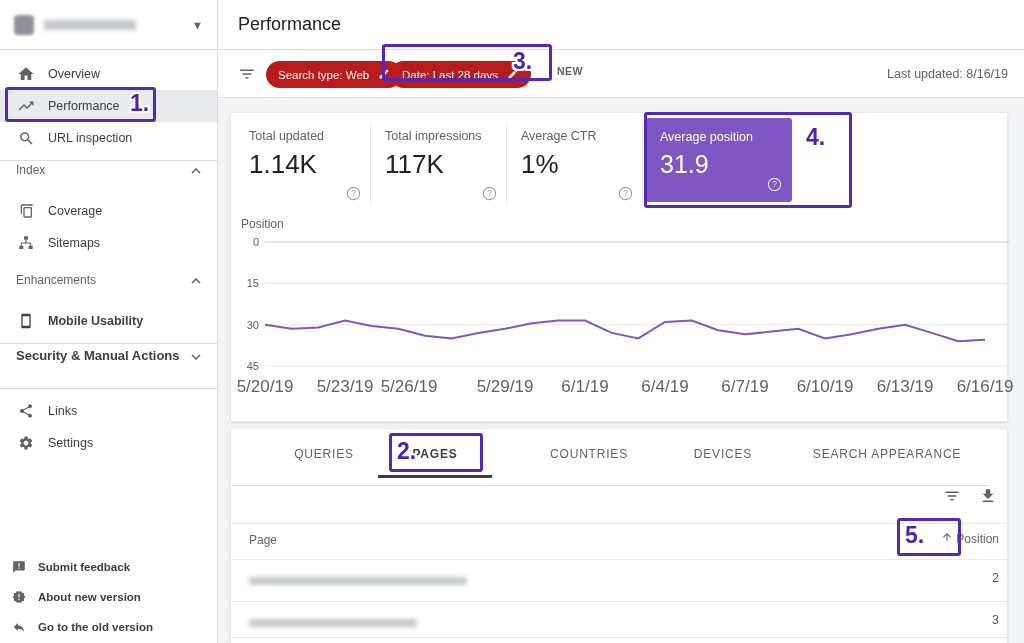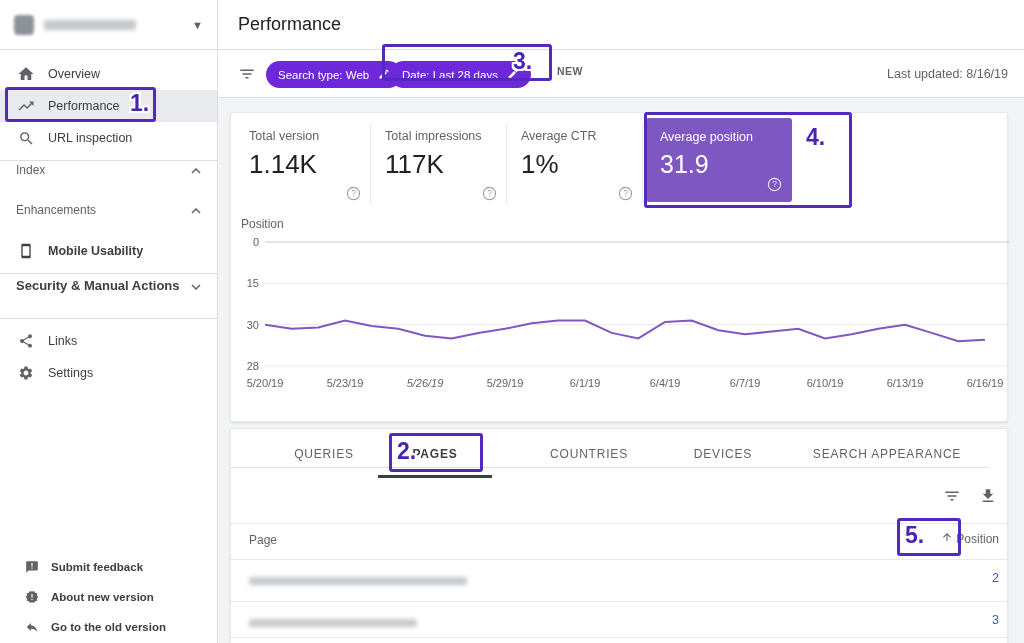--- a/index.html
+++ b/index.html
@@ -19,29 +19,29 @@
   .nav-item.selected { background:#e8eaed; }
   .nav-item .nicon { width:18px; height:18px; display:flex; align-items:center; justify-content:center; flex:none; }
   .bold { font-weight:700; }
   .sb-divider { border-top:1px solid #dadce0; }
   .sb-divider.mt4 { margin-top:4px; }
   .section-head { height:32px; margin-top:2px; display:flex; align-items:flex-start; justify-content:space-between; padding:0 16px; color:#5f6368; font-size:12px; cursor:pointer; }
   .section-head.mt8 { margin-top:8px; }
   .section-head.tall { height:36px; margin-top:4px; color:#3c4043; font-weight:700; font-size:13px; }
   .sec-block { padding-bottom:6px; }
   .sb-footer { position:absolute; bottom:0; left:0; right:0; padding-bottom:1px; background:#fff; }
-  .f-item { height:30px; display:flex; align-items:center; gap:11px; padding-left:24px; font-size:11.5px; font-weight:700; color:#3c4043; cursor:pointer; }
+  .f-item { height:30px; display:flex; align-items:center; gap:11px; padding-left:11px; font-size:11.5px; font-weight:700; color:#3c4043; cursor:pointer; }
   .f-item .nicon { width:16px; height:16px; display:flex; align-items:center; justify-content:center; flex:none; }
 
   
   .topbar { position:absolute; left:218px; top:0; right:0; height:50px; background:#fff; border-bottom:1px solid #dadce0; display:flex; align-items:center; padding-left:20px; }
   .page-title { font-size:18px; font-weight:400; color:#202124; }
   .toolbar { position:absolute; left:218px; top:50px; right:0; height:48px; background:#fff; border-bottom:1px solid #e0e0e0; }
   .tb-filter { position:absolute; left:20px; top:15px; cursor:pointer; }
-  .chip { position:absolute; top:11px; height:27px; border-radius:14px; background:#6d28d9; color:#fff; display:flex; align-items:center; gap:9px; padding:0 12px; font-size:11.5px; cursor:pointer; white-space:nowrap; }
+  .chip { position:absolute; top:11px; height:27px; border-radius:14px; background:#b91c1c; color:#fff; display:flex; align-items:center; gap:9px; padding:0 12px; font-size:11.5px; cursor:pointer; white-space:nowrap; }
   .chip.c1 { left:48px; }
   .chip.c2 { left:172px; }
   .last-updated { position:absolute; right:16px; top:0; line-height:48px; color:#5f6368; font-size:12.5px; }
   .new-badge { position:absolute; left:557px; top:65px; font-size:10.5px; font-weight:700; letter-spacing:.4px; color:#5f6368; z-index:41; }
 
   
   .main { position:absolute; left:218px; top:98px; right:0; bottom:0; background:#f1f3f4; overflow:hidden; }
   .panel { position:absolute; background:#fff; border:1px solid #e6e8ea; border-radius:2px; box-shadow:0 1px 2px rgba(60,64,67,.12); }
   .panel.chartp { left:12px; top:14px; width:778px; height:310px; }
   .panel.tablep { left:12px; top:330px; width:778px; height:285px; }
@@ -55,24 +55,24 @@
   .metric.purple { left:415px; top:5px; width:146px; height:84px; background:#7e57c2; border-radius:3px; }
   .metric.purple .m-label { color:#fff; padding-top:12px; }
   .metric.purple .m-value { color:#fff; font-size:25px; }
 
   
   .pos-label { position:absolute; left:10px; top:104px; font-size:12px; color:#5f6368; }
   #chart-ylabels { position:absolute; left:0; top:128px; width:28px; height:130px; }
   #chart-ylabels span { position:absolute; right:0; font-size:11px; color:#5f6368; }
   #chart-svg { position:absolute; left:34px; top:128px; }
   #chart-xlabels { position:absolute; left:34px; top:264px; width:744px; height:16px; }
-  #chart-xlabels span { position:absolute; transform:translateX(-50%); font-size:11px; color:#5f6368; white-space:nowrap; }
-
-  
-  .tabs-row { position:absolute; top:0; left:0; right:18px; height:39px; border-bottom:1px solid #e0e0e0; }
+  #chart-xlabels span { position:absolute; transform:translateX(-50%); font-size:17px; color:#5f6368; white-space:nowrap; }
+
+  
+  .tabs-row { position:absolute; top:0; left:0; right:18px; height:57px; border-bottom:1px solid #e0e0e0; }
   .tab { position:absolute; top:18px; transform:translateX(-50%); font-size:12px; letter-spacing:.8px; color:#5f6368; cursor:pointer; white-space:nowrap; }
   .tab.active { color:#3c4043; font-weight:700; }
   .tab-underline { position:absolute; top:46px; left:147px; width:114px; height:3px; background:#3c4043; }
   .tbl-icon { position:absolute; top:58px; cursor:pointer; line-height:0; }
   .row-divider { position:absolute; left:0; right:0; height:1px; background:#e8eaed; }
   .th-page { position:absolute; left:18px; top:104px; font-size:12px; color:#5f6368; }
   .th-pos { position:absolute; right:8px; top:102px; font-size:12px; color:#5f6368; display:flex; align-items:center; gap:3px; cursor:pointer; }
   .trow { position:absolute; left:0; right:0; height:41px; cursor:pointer; }
   .page-bar { position:absolute; left:18px; top:17px; height:8px; background:#c6c9cd; border-radius:2px; filter:blur(2px); }
   .tval { position:absolute; right:8px; top:11px; font-size:12.5px; color:#4355c9; }
@@ -123,20 +123,43 @@
 
     <div class="sb-divider"></div>
 
     <div class="section-head">
       <span>Index</span>
       <span>
         <svg width="10" height="6" viewBox="0 0 10 6">
             <path d="M1 5l4-4 4 4" stroke="#5f6368" stroke-width="1.5" fill="none"></path>
           </svg>
       </span>
+    </div>
+    <div class="sec-block">
+      <div class="nav-item">
+        <span class="nicon">
+          <svg width="16" height="16" viewBox="0 0 24 24">
+              <path fill="#5f6368" d="M22 2H6c-1.1 0-2 .9-2 2v12h2V4h16V2zm-3 4H10c-1.1 0-2 .9-2 2v12c0 1.1.9 2 2 2h9c1.1 0 2-.9 2-2V8c0-1.1-.9-2-2-2zm0 14H10V8h9v12z"></path>
+            </svg>
+        </span>
+        <span>Coverage</span>
+      </div>
+      <div class="nav-item">
+        <span class="nicon">
+          <svg width="16" height="16" viewBox="0 0 24 24">
+              <g fill="#5f6368">
+                <rect x="9" y="2" width="6" height="5"></rect>
+                <rect x="2" y="16" width="6" height="5"></rect>
+                <rect x="16" y="16" width="6" height="5"></rect>
+              </g>
+              <path d="M12 7v5M5 16v-4h14v4M12 10v2" stroke="#5f6368" stroke-width="1.5" fill="none"></path>
+            </svg>
+        </span>
+        <span>Sitemaps</span>
+      </div>
     </div>
 
     <div class="section-head mt8">
       <span>Enhancements</span>
       <span>
         <svg width="10" height="6" viewBox="0 0 10 6">
             <path d="M1 5l4-4 4 4" stroke="#5f6368" stroke-width="1.5" fill="none"></path>
           </svg>
       </span>
     </div>
@@ -238,21 +261,21 @@
       </span>
     </div>
     <span class="last-updated">Last updated: 8/16/19</span>
   </div>
   <span class="new-badge">NEW</span>
 
   <div class="main">
 
     <section class="panel chartp">
       <div class="metric" style="left:4px">
-        <div class="m-label">Total version</div>
+        <div class="m-label">Total updated</div>
         <div class="m-value">1.14K</div>
         <span class="m-help">
           <svg width="15" height="15" viewBox="0 0 16 16">
               <circle cx="8" cy="8" r="6.5" fill="none" stroke="#9aa0a6" stroke-width="1.2"></circle>
               <text x="8" y="11" font-size="9" text-anchor="middle" fill="#9aa0a6">?</text>
             </svg>
         </span>
       </div>
       <div class="vdiv" style="left:139px"></div>
       <div class="metric" style="left:140px">
@@ -286,33 +309,33 @@
               <text x="8" y="11" font-size="9" text-anchor="middle" fill="rgba(255,255,255,.85)">?</text>
             </svg>
         </span>
       </div>
 
       <div class="pos-label">Position</div>
       <div id="chart-ylabels">
           <span style="top: -5px;">0</span>
           <span style="top: 36.3333px;">15</span>
           <span style="top: 77.6667px;">30</span>
-          <span style="top: 119px;">28</span>
+          <span style="top: 119px;">45</span>
         </div>
       <svg id="chart-svg" width="744" height="130" viewBox="0 0 744 130">
           <line x1="0" x2="744" y1="1" y2="1" stroke="#c7cacd"></line>
           <line x1="0" x2="744" y1="42.33333333333333" y2="42.33333333333333" stroke="#e8eaed"></line>
           <line x1="0" x2="744" y1="83.66666666666666" y2="83.66666666666666" stroke="#e8eaed"></line>
           <line x1="0" x2="744" y1="125" y2="125" stroke="#e8eaed"></line>
           <polyline points="0.0,83.7 26.7,87.8 53.3,86.4 80.0,79.5 106.7,85.0 133.3,87.8 160.0,94.7 186.7,97.4 213.3,91.9 240.0,87.8 266.7,82.3 293.3,79.5 320.0,79.5 346.7,91.9 373.3,97.4 400.0,80.9 426.7,79.5 453.3,89.2 480.0,93.3 506.7,90.6 533.3,87.8 560.0,97.4 586.7,93.3 613.3,87.8 640.0,83.7 666.7,91.9 693.3,100.2 720.0,98.8" fill="none" stroke="#7e57c2" stroke-width="2"></polyline>
         </svg>
       <div id="chart-xlabels">
           <span style="left: 0px;">5/20/19</span>
           <span style="left: 80px;">5/23/19</span>
-          <span style="left: 160px; font-style: italic;">5/26/19</span>
+          <span style="left: 144px;">5/26/19</span>
           <span style="left: 240px;">5/29/19</span>
           <span style="left: 320px;">6/1/19</span>
           <span style="left: 400px;">6/4/19</span>
           <span style="left: 480px;">6/7/19</span>
           <span style="left: 560px;">6/10/19</span>
           <span style="left: 640px;">6/13/19</span>
           <span style="left: 720px;">6/16/19</span>
         </div>
     </section>
 

